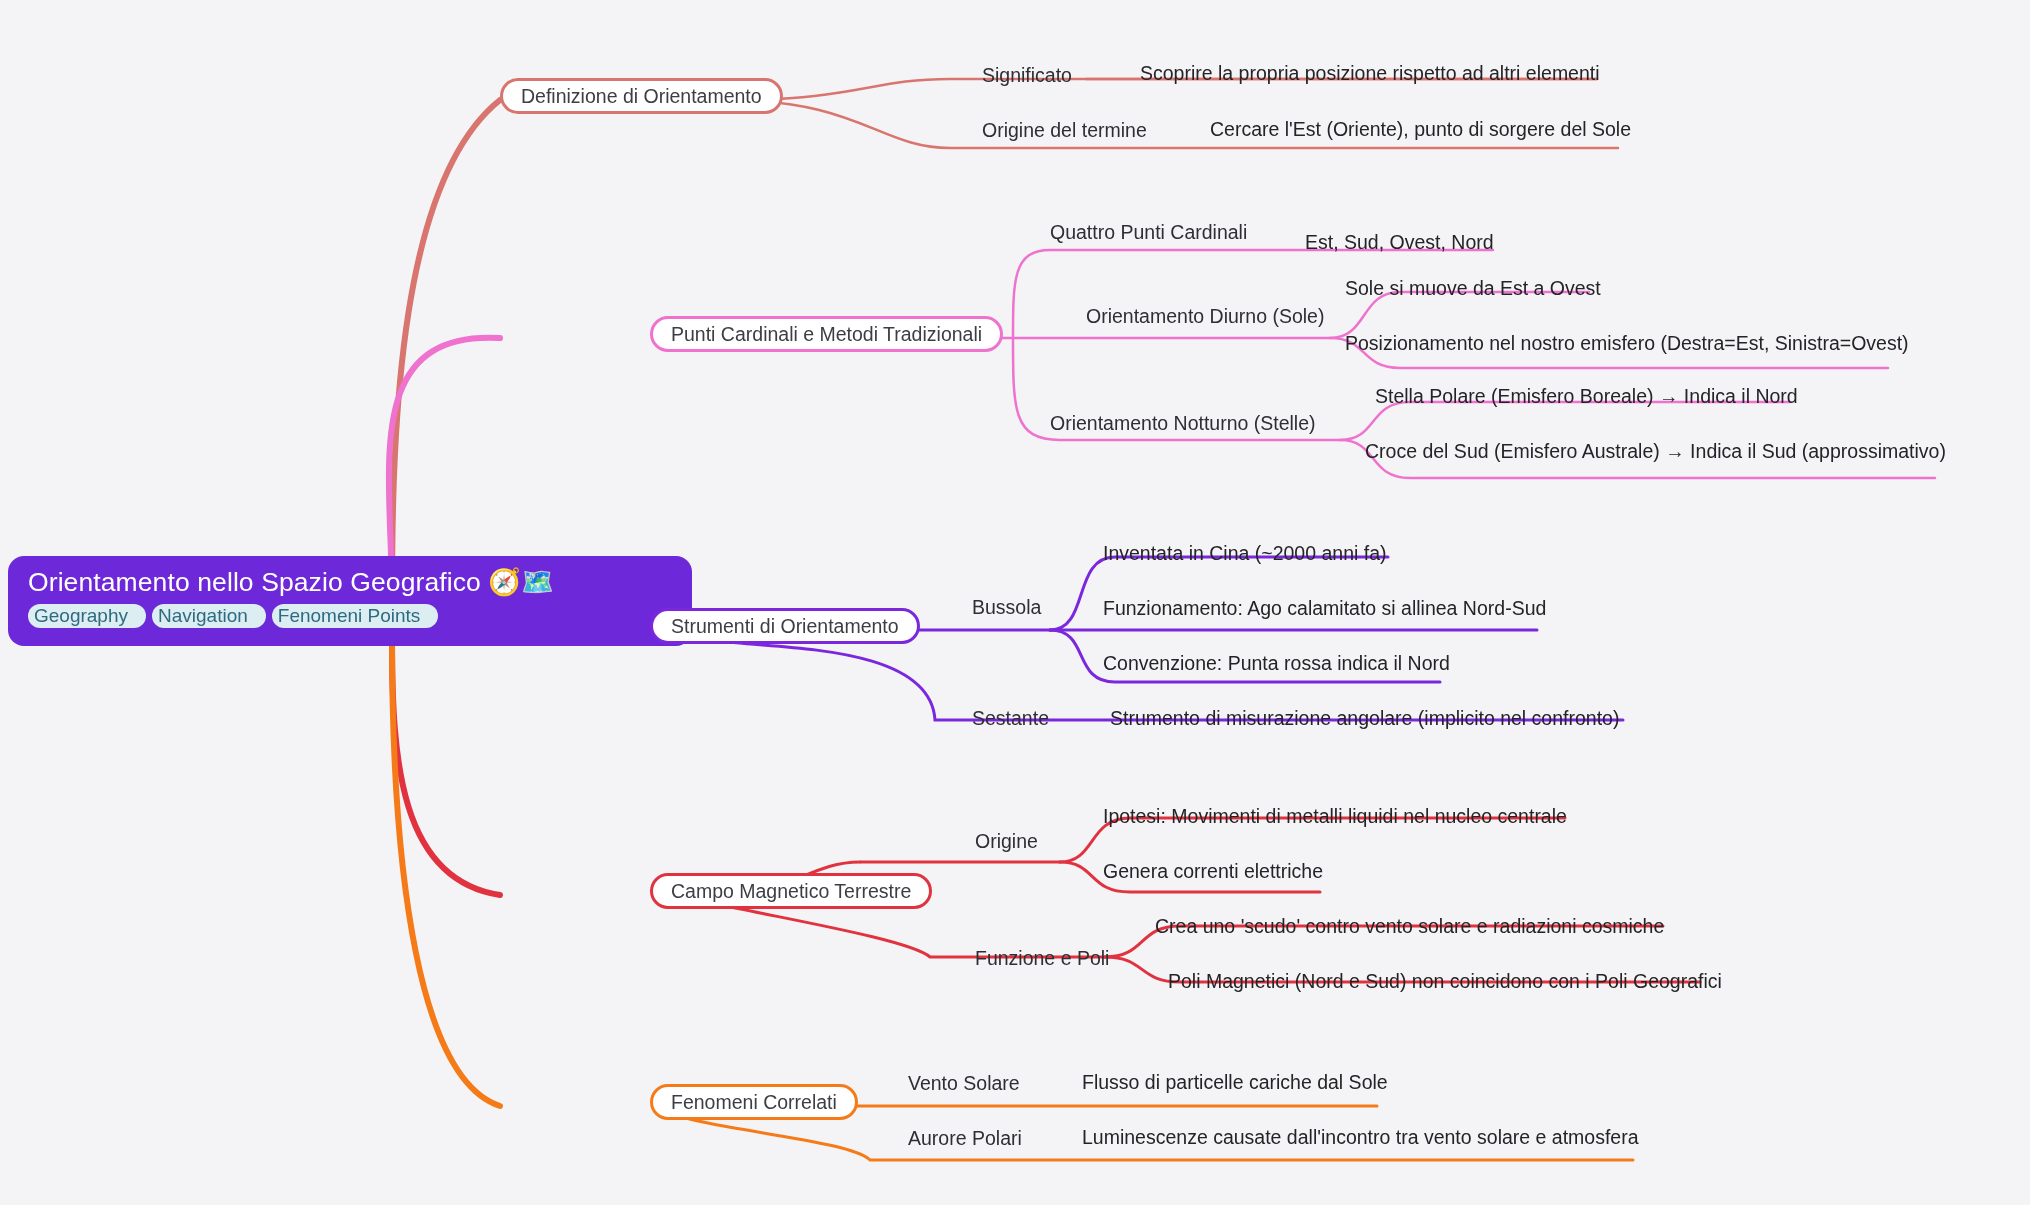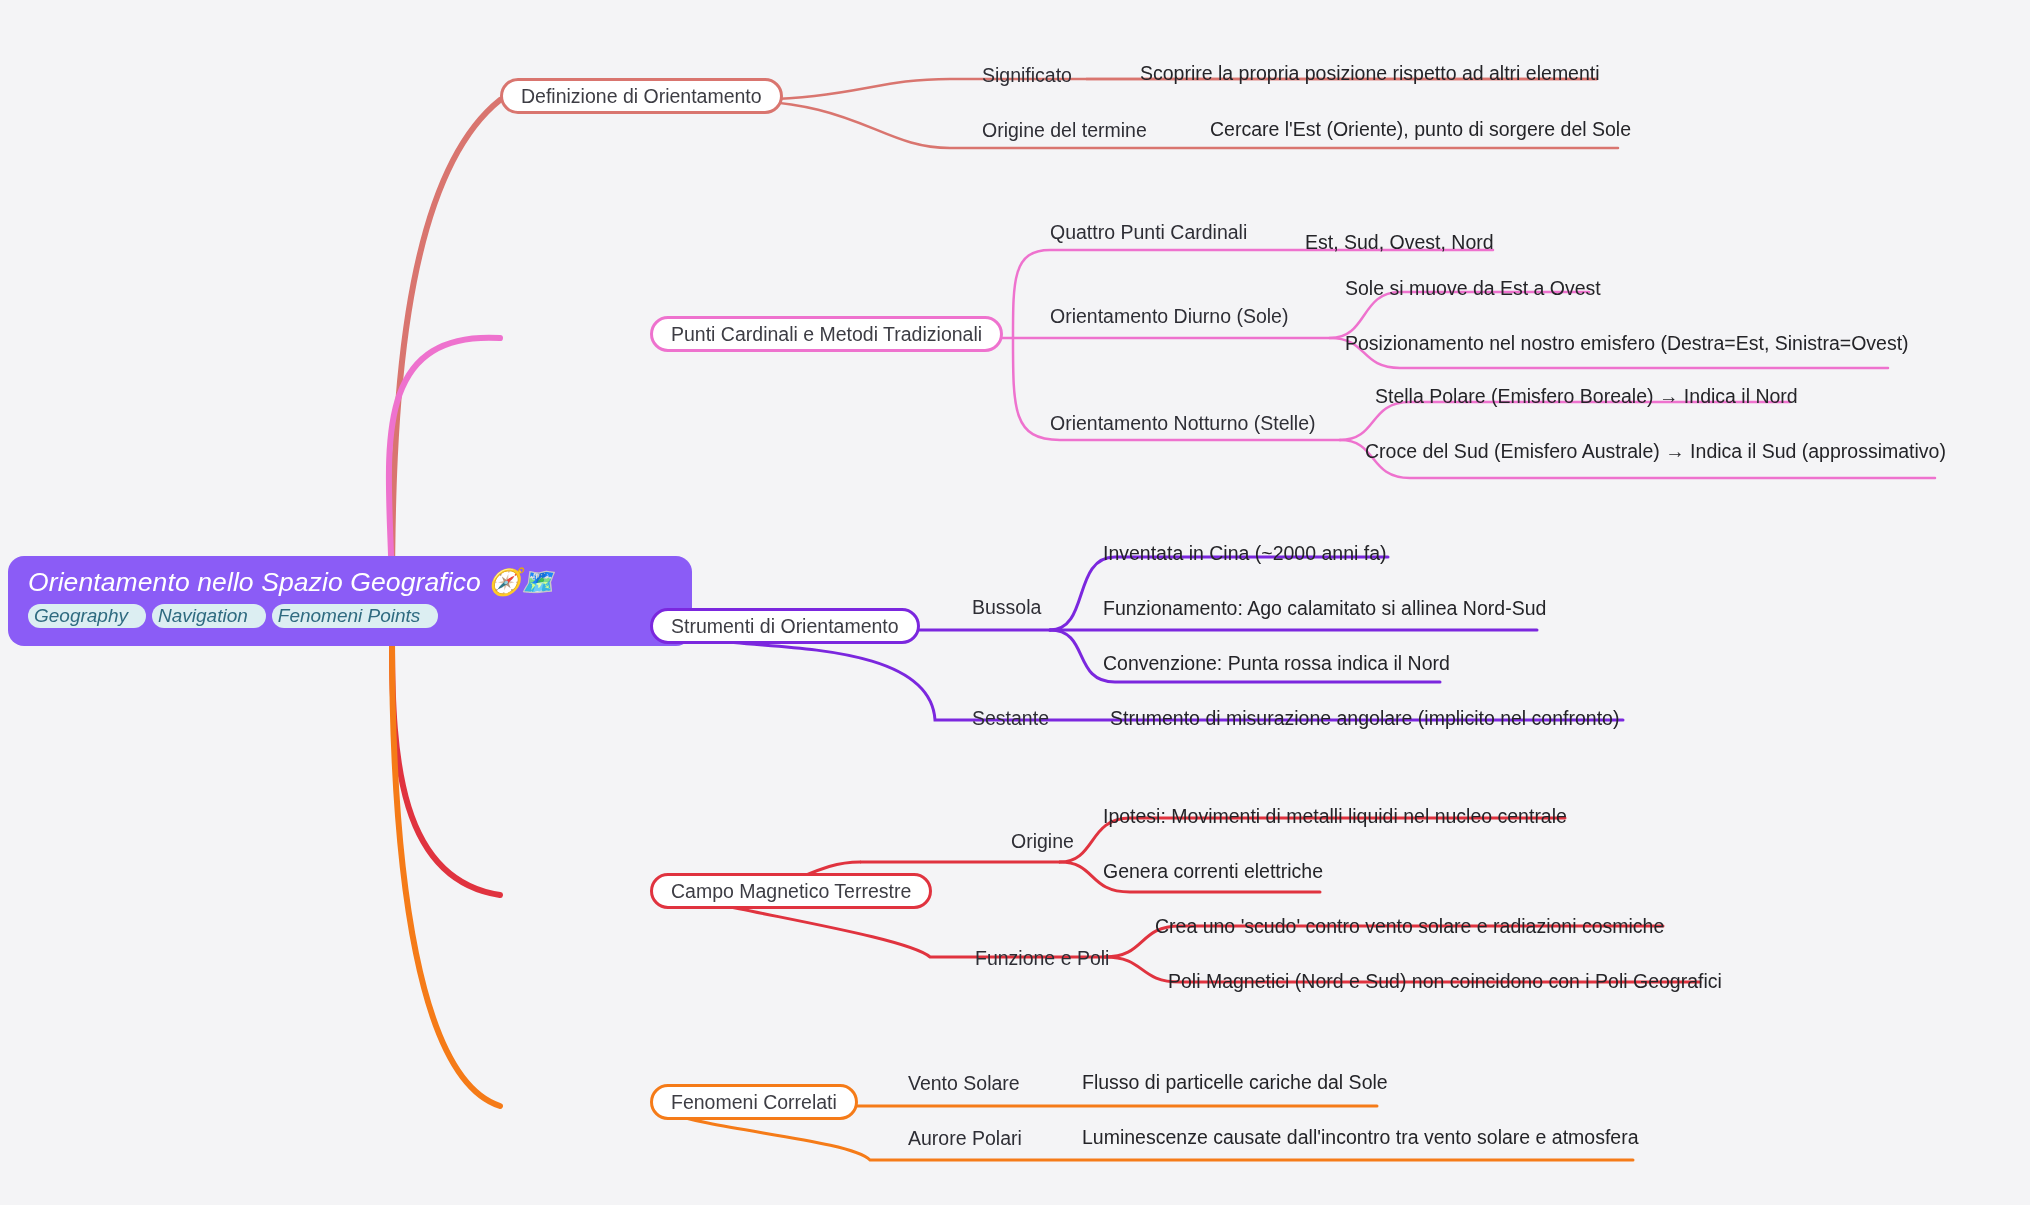--- a/index.html
+++ b/index.html
@@ -10,24 +10,23 @@
     overflow: hidden;
   }
   #stage { position: relative; width: 2030px; height: 1205px; }
   #wires { position: absolute; inset: 0; width: 2030px; height: 1205px; }
 
   
   #root-node {
     position: absolute;
     left: 8px; top: 556px;
     width: 684px; height: 90px;
-    background: #8b5cf6;
+    background: #6d28d9;
     border-radius: 16px;
     padding: 11px 20px 0 20px;
-    font-style: italic;
   }
   #root-title {
     color: #ffffff;
     font-size: 26.5px;
     line-height: 30px;
     letter-spacing: .1px;
     white-space: nowrap;
   }
   #root-tags { margin-top: 7px; display: flex; gap: 6px; }
   .tag {
@@ -158,21 +157,21 @@
   <div class="pill" style="left:650px; top:316px; border-color:#EE72CE;">
     <span>Punti Cardinali e Metodi Tradizionali</span>
   </div>
   <div class="lbl l2" style="left:1050px; top:221px;">
     <span>Quattro Punti Cardinali</span>
   </div>
   <div class="lbl l3" style="left:1305px; top:231px;">
     <span>Est, Sud, Ovest, Nord</span>
   </div>
 
-  <div class="lbl l2" style="left:1050px; top:305px;">
+  <div class="lbl l2" style="left:1086px; top:305px;">
     <span>Orientamento Diurno (Sole)</span>
   </div>
   <div class="lbl l3" style="left:1345px; top:277px;">
     <span>Sole si muove da Est a Ovest</span>
   </div>
   <div class="lbl l3" style="left:1345px; top:332px;">
     <span>Posizionamento nel nostro emisfero (Destra=Est, Sinistra=Ovest)</span>
   </div>
 
   <div class="lbl l2" style="left:1050px; top:412px;">
@@ -203,21 +202,21 @@
   <div class="lbl l2" style="left:972px; top:707px;">
     <span>Sestante</span>
   </div>
   <div class="lbl l3" style="left:1110px; top:707px;">
     <span>Strumento di misurazione angolare (implicito nel confronto)</span>
   </div>
 
   <div class="pill" style="left:650px; top:873px; border-color:#E0333F;">
     <span>Campo Magnetico Terrestre</span>
   </div>
-  <div class="lbl l2" style="left:975px; top:830px;margin-left:36px;">
+  <div class="lbl l2" style="left:975px; top:830px;">
     <span>Origine</span>
   </div>
   <div class="lbl l3" style="left:1103px; top:805px;">
     <span>Ipotesi: Movimenti di metalli liquidi nel nucleo centrale</span>
   </div>
   <div class="lbl l3" style="left:1103px; top:860px;">
     <span>Genera correnti elettriche</span>
   </div>
   <div class="lbl l2" style="left:975px; top:947px;">
     <span>Funzione e Poli</span>

